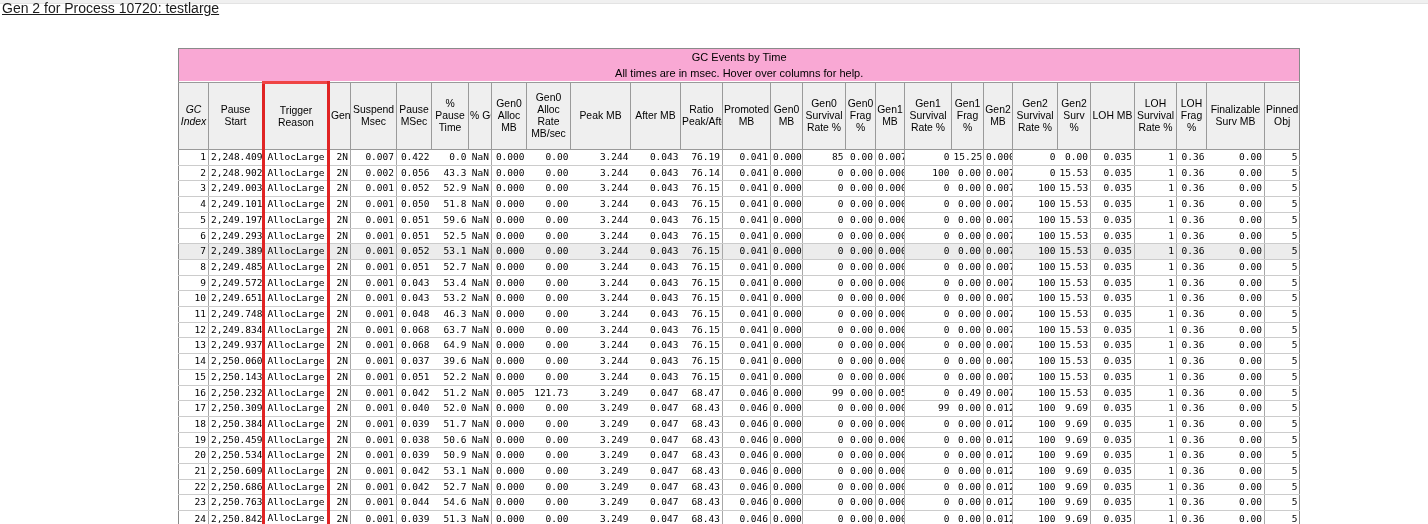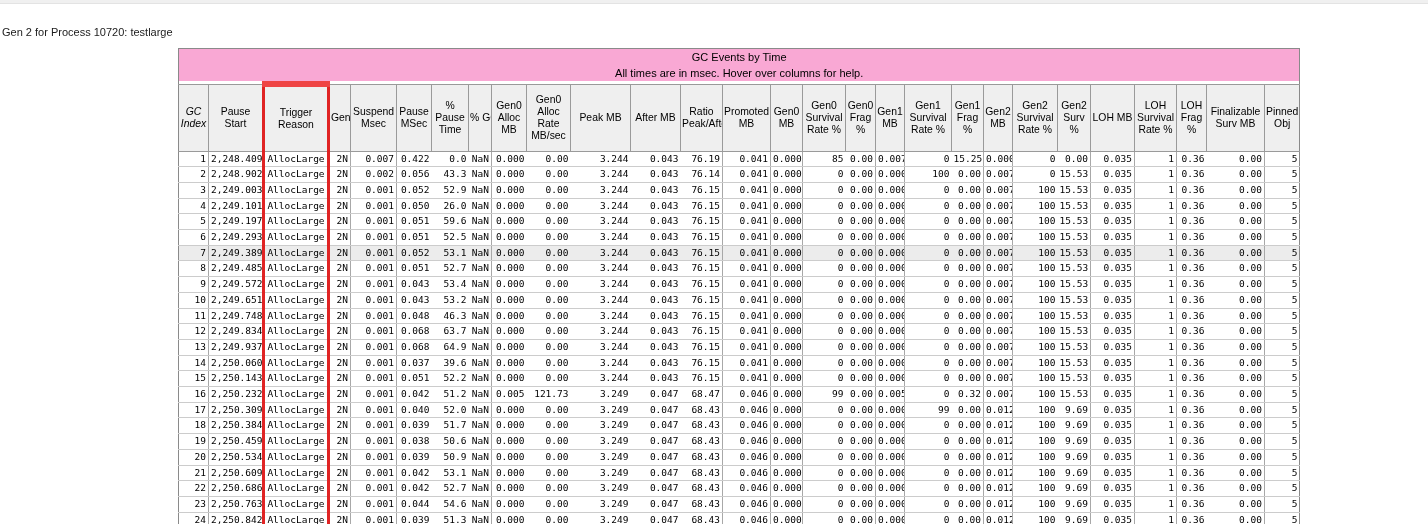--- a/index.html
+++ b/index.html
@@ -6,21 +6,21 @@
   html,body { margin:0; padding:0; }
   body {
     width:1428px; height:524px; background:#ffffff; overflow:hidden; position:relative;
     font-family:"Liberation Sans", sans-serif; color:#000;
   }
   .top-strip {
     position:absolute; left:0; top:0; width:1428px; height:4px;
     background:#f0f0f0; border-bottom:1px solid #e3e3e3;
   }
   .page-title {
-    position:absolute; left:2px; top:26px; font-size:11px; color:#1b1b1b;
+    position:absolute; left:2px; top:0; font-size:14px; color:#1b1b1b;text-decoration:underline;
   }
   .table-wrap { position:absolute; left:178px; top:48px; }
   table.gc {
     border-collapse:collapse; table-layout:fixed; width:1121px;
     border:1px solid #8a8a8a; background:#fff;
   }
   tr.title-row td, tr.subtitle-row td {
     background:#f9a8d4; text-align:center; font-size:11px; height:16px;
     padding:0; line-height:16px; overflow:hidden; white-space:nowrap;
   }
@@ -37,21 +37,21 @@
     height:14.7px; line-height:14.7px; padding:0 2px;
     text-align:right; white-space:nowrap; overflow:hidden;
     border-bottom:1px solid #cccccc;
   }
   tbody td.c2 { text-align:center; padding:0 1px; }
   tbody td.bl { border-left:1px solid #a8a8a8; }
   th.redcol, td.redcol {
     border-left:3px solid #e02424 !important;
     border-right:3px solid #e02424 !important;
   }
-  th.redcol { border-top:6px solid #ef4444; }
+  th.redcol { border-top:3px solid #ef4444; }
   td.redbottom { border-bottom:3px solid #e02424 !important; }
   tbody tr.hl td { background:#ececec; }
 </style>
 </head>
 <body>
 
 <div class="top-strip"></div>
 
 <div class="page-title">Gen 2 for Process 10720: testlarge</div>
 
@@ -216,21 +216,21 @@
           <td class="c26">0.00</td>
           <td class="c27 bl">5</td>
         </tr>
         <tr>
           <td class="c0">4</td>
           <td class="c1 bl">2,249.101</td>
           <td class="c2 redcol">AllocLarge</td>
           <td class="c3">2N</td>
           <td class="c4 bl">0.001</td>
           <td class="c5 bl">0.050</td>
-          <td class="c6">26.0</td>
+          <td class="c6">51.8</td>
           <td class="c7">NaN</td>
           <td class="c8 bl">0.000</td>
           <td class="c9">0.00</td>
           <td class="c10">3.244</td>
           <td class="c11">0.043</td>
           <td class="c12">76.15</td>
           <td class="c13 bl">0.041</td>
           <td class="c14 bl">0.000</td>
           <td class="c15 bl">0</td>
           <td class="c16">0.00</td>
@@ -589,21 +589,21 @@
           <td class="c9">121.73</td>
           <td class="c10">3.249</td>
           <td class="c11">0.047</td>
           <td class="c12">68.47</td>
           <td class="c13 bl">0.046</td>
           <td class="c14 bl">0.000</td>
           <td class="c15 bl">99</td>
           <td class="c16">0.00</td>
           <td class="c17 bl">0.005</td>
           <td class="c18 bl">0</td>
-          <td class="c19">0.32</td>
+          <td class="c19">0.49</td>
           <td class="c20 bl">0.007</td>
           <td class="c21 bl">100</td>
           <td class="c22">15.53</td>
           <td class="c23 bl">0.035</td>
           <td class="c24 bl">1</td>
           <td class="c25 bl">0.36</td>
           <td class="c26">0.00</td>
           <td class="c27 bl">5</td>
         </tr>
         <tr>

